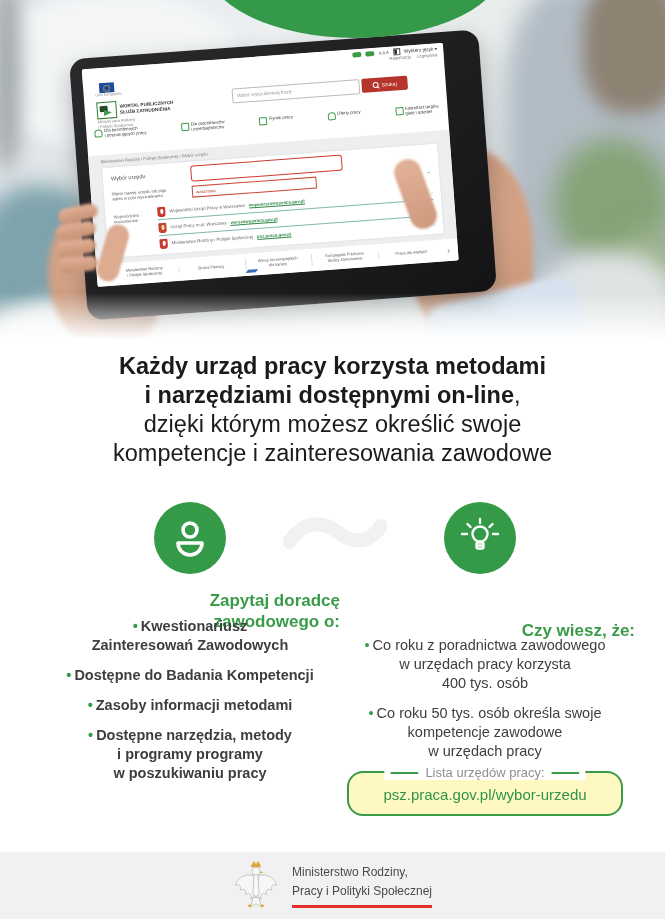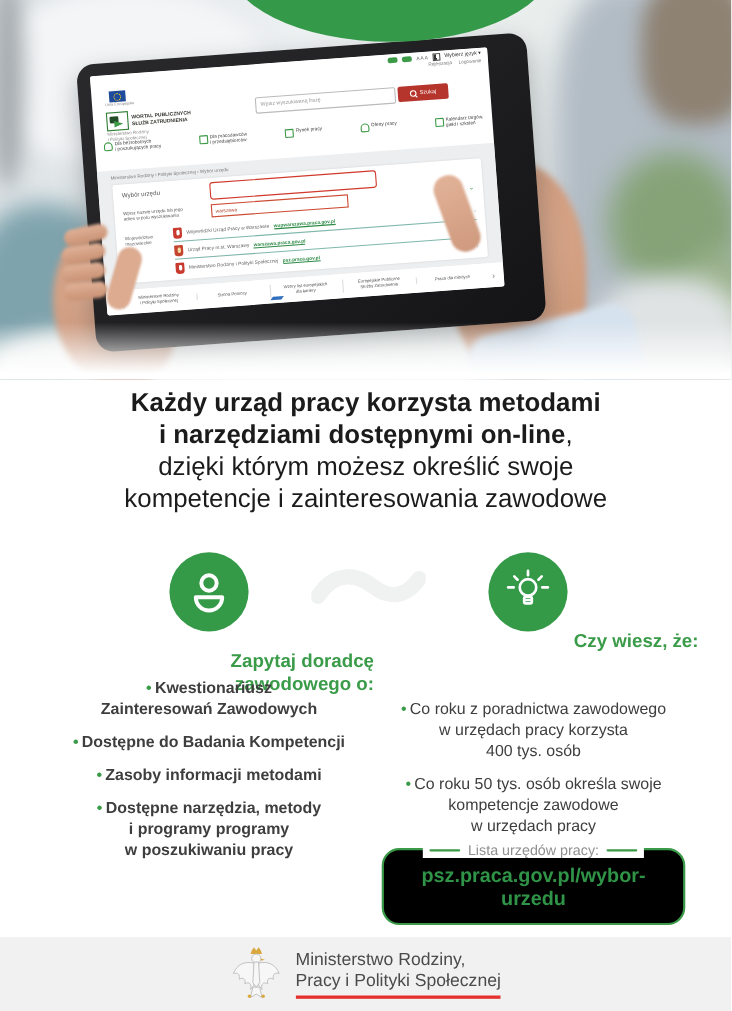--- a/index.html
+++ b/index.html
@@ -107,39 +107,39 @@
             font-size:23.5px;line-height:29px;z-index:7;}
   .headline .hl-bold{font-weight:bold;}
 
   
   .circle-icon{position:absolute;width:72px;height:72px;border-radius:50%;background:#349a48;
                display:flex;align-items:center;justify-content:center;z-index:7;}
   .ci-left{left:154px;top:502px;} .ci-right{left:444px;top:502px;}
   .wave{position:absolute;left:283px;top:510px;z-index:6;}
   .col-heading{position:absolute;width:300px;text-align:right;color:#3a9b49;font-weight:bold;
                font-size:17px;line-height:21px;z-index:7;}
-  .ch-left{left:40px;top:590px;} .ch-right{left:335px;top:572px;}
+  .ch-left{left:40px;top:590px;} .ch-right{left:335px;top:620px;}
   .col-list{position:absolute;width:300px;text-align:center;color:#3e3e3e;font-size:14.5px;line-height:19px;z-index:7;}
   .cl-left{left:40px;top:617px;font-weight:bold;} .cl-right{left:335px;top:636px;}
   .col-list p{margin:0 0 11px 0;}
   .dot{color:#3a9b49;margin-right:3px;}
 
   
   .linkbox{position:absolute;left:347px;top:771px;width:276px;border:2px solid #3a9a47;border-radius:16px;
-           box-sizing:border-box;z-index:7;background:#000000;text-align:center;padding:13px 8px 11px 8px;}
+           box-sizing:border-box;z-index:7;background:#fef9c3;text-align:center;padding:13px 8px 11px 8px;}
   .linkbox-label{position:absolute;top:-8px;left:50%;transform:translateX(-50%);background:#fff;
            display:flex;align-items:center;gap:7px;padding:0 6px;white-space:nowrap;
            font-size:13px;color:#8f8f8f;}
   .lb-line{width:28px;height:2px;background:#3a9a47;border-radius:2px;flex:none;}
-  .linkbox-url{font-size:18px;font-weight:bold;color:#2f9447;}
+  .linkbox-url{font-size:15px;font-weight:normal;color:#2f9447;}
 
   
   .site-footer{position:absolute;left:0;top:852px;width:665px;height:67px;background:#f1f1f1;z-index:7;
                display:flex;align-items:center;justify-content:center;gap:13px;}
-  .ministry-text{font-size:16px;line-height:19px;color:#4b4b4b;display:inline-block;}
+  .ministry-text{font-size:12px;line-height:19px;color:#4b4b4b;display:inline-block;}
   .redbar{width:100%;height:3px;background:#e5302d;margin-top:4px;}
 </style>
 </head>
 <body>
 
 <div class="poster">
 
   <section class="photo">
     <div class="blob b-window"></div>
     <div class="blob b-frame"></div>

